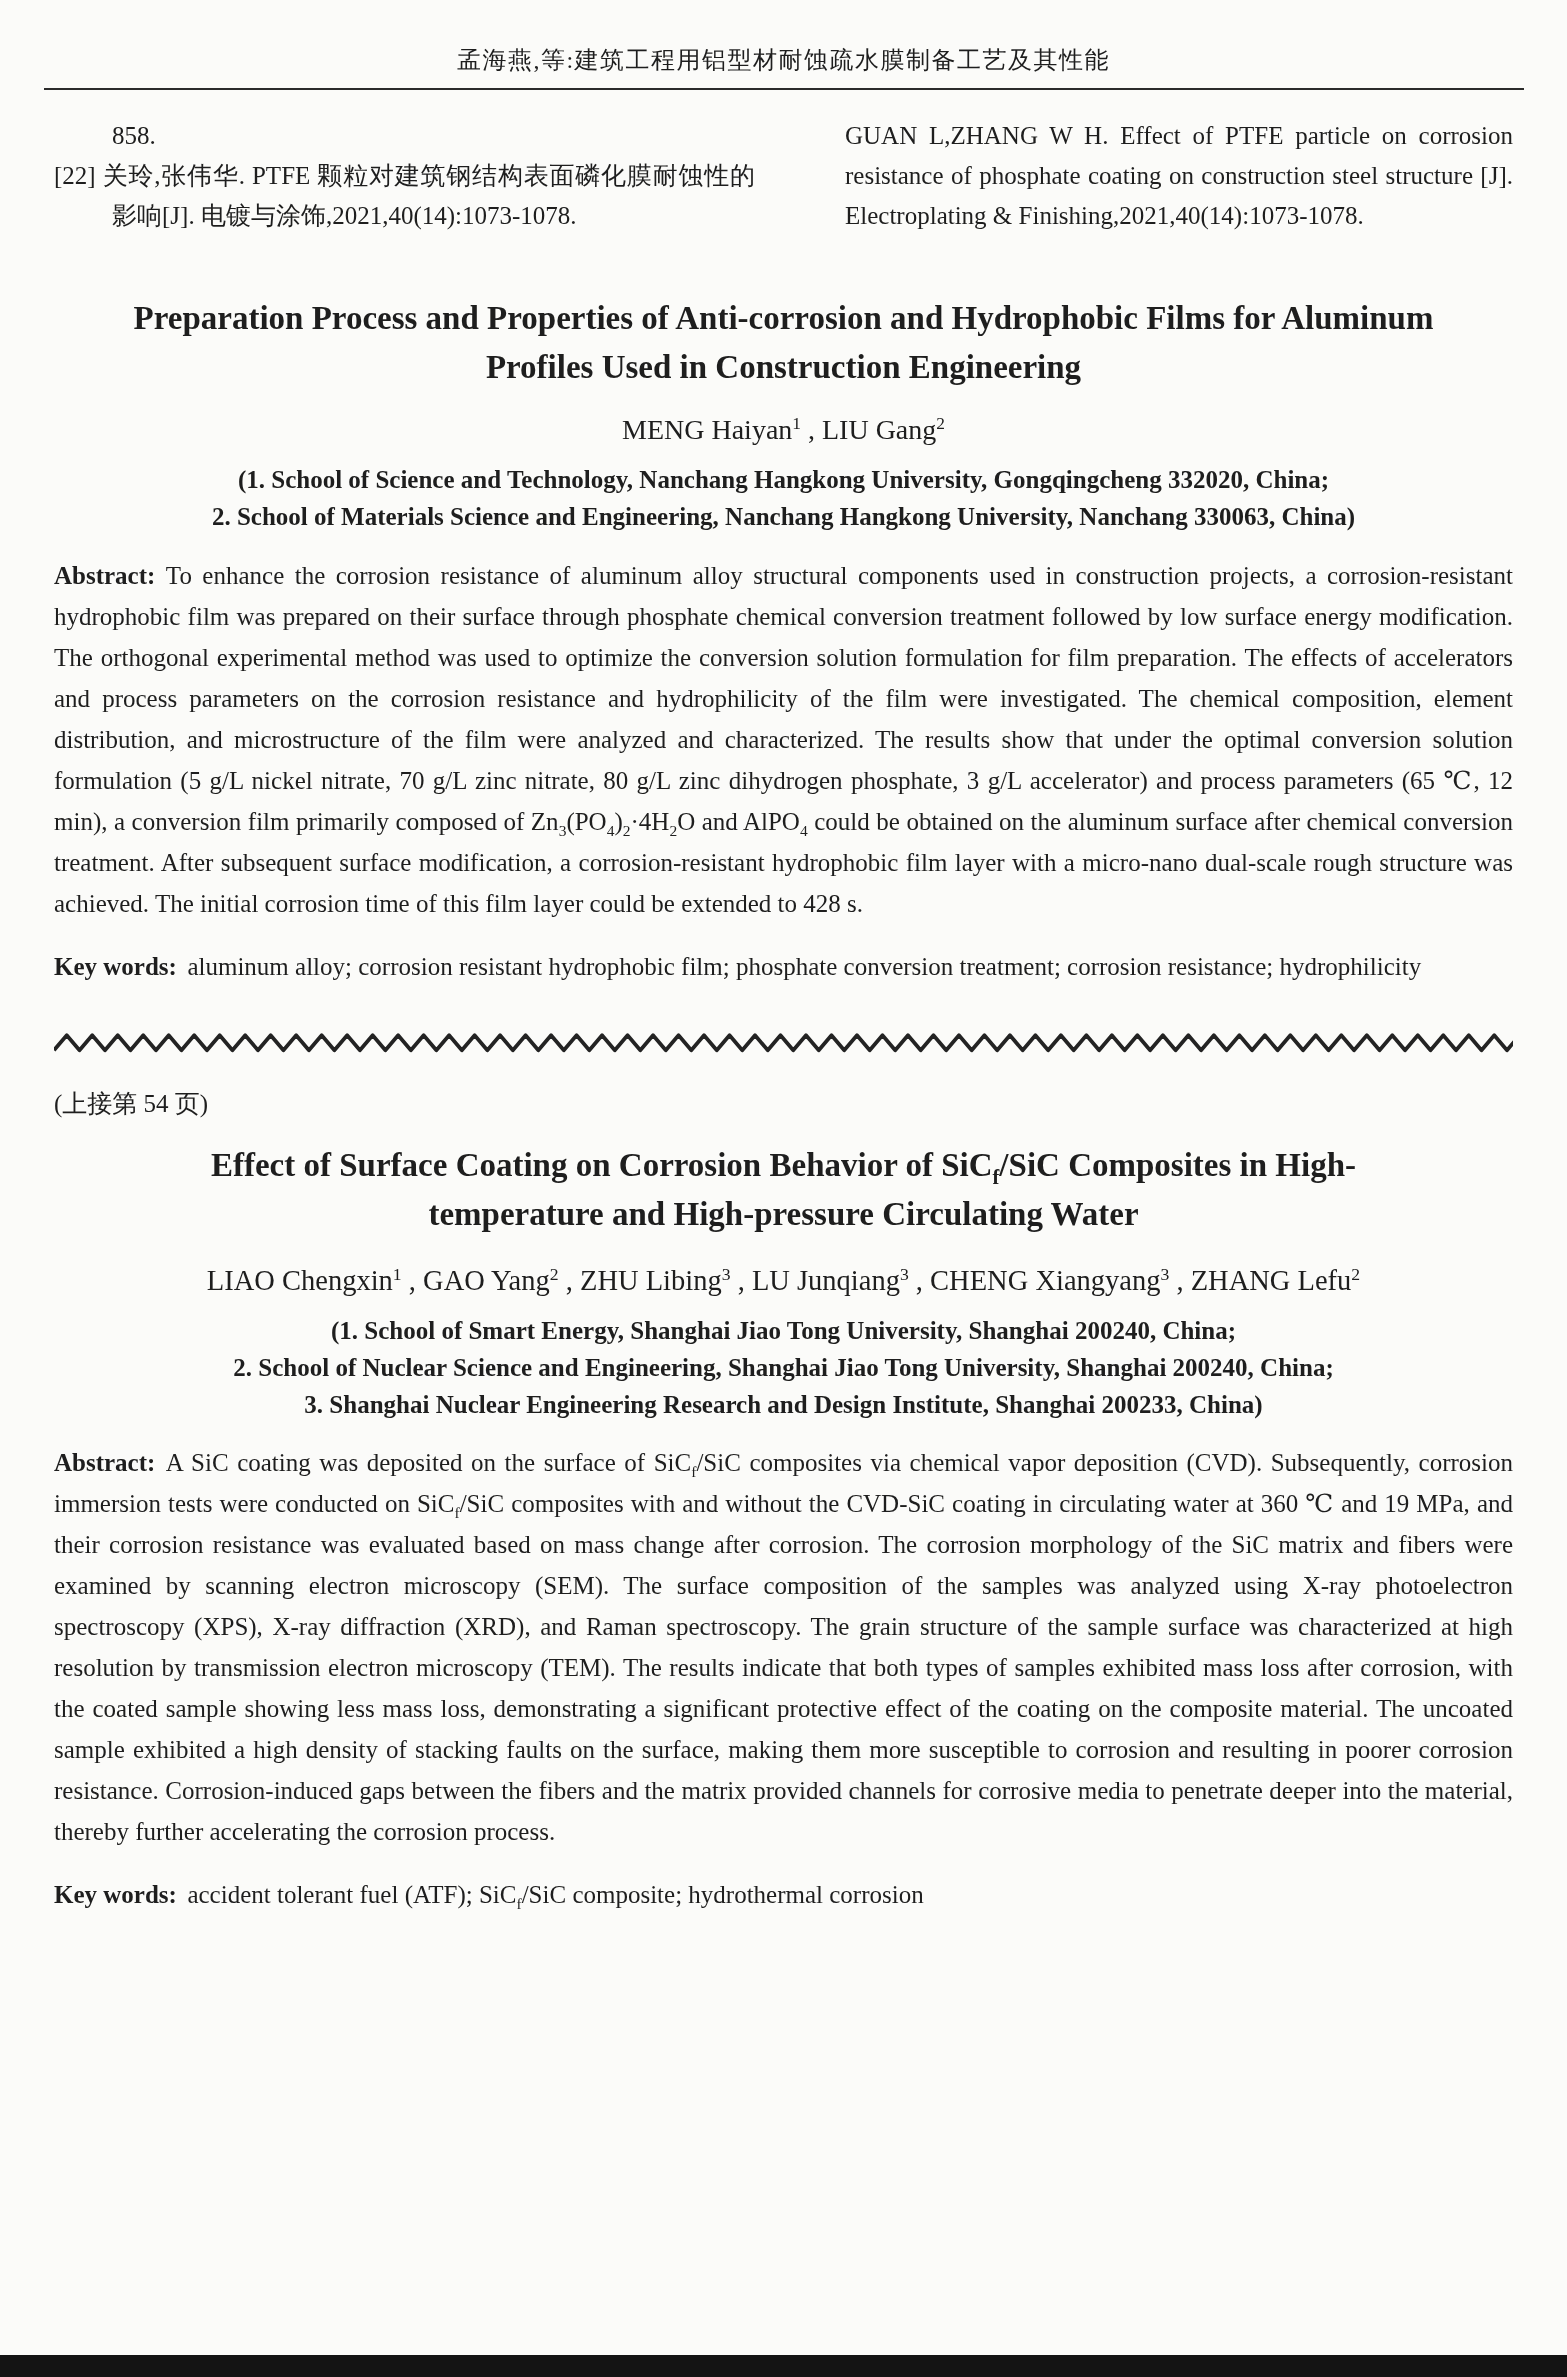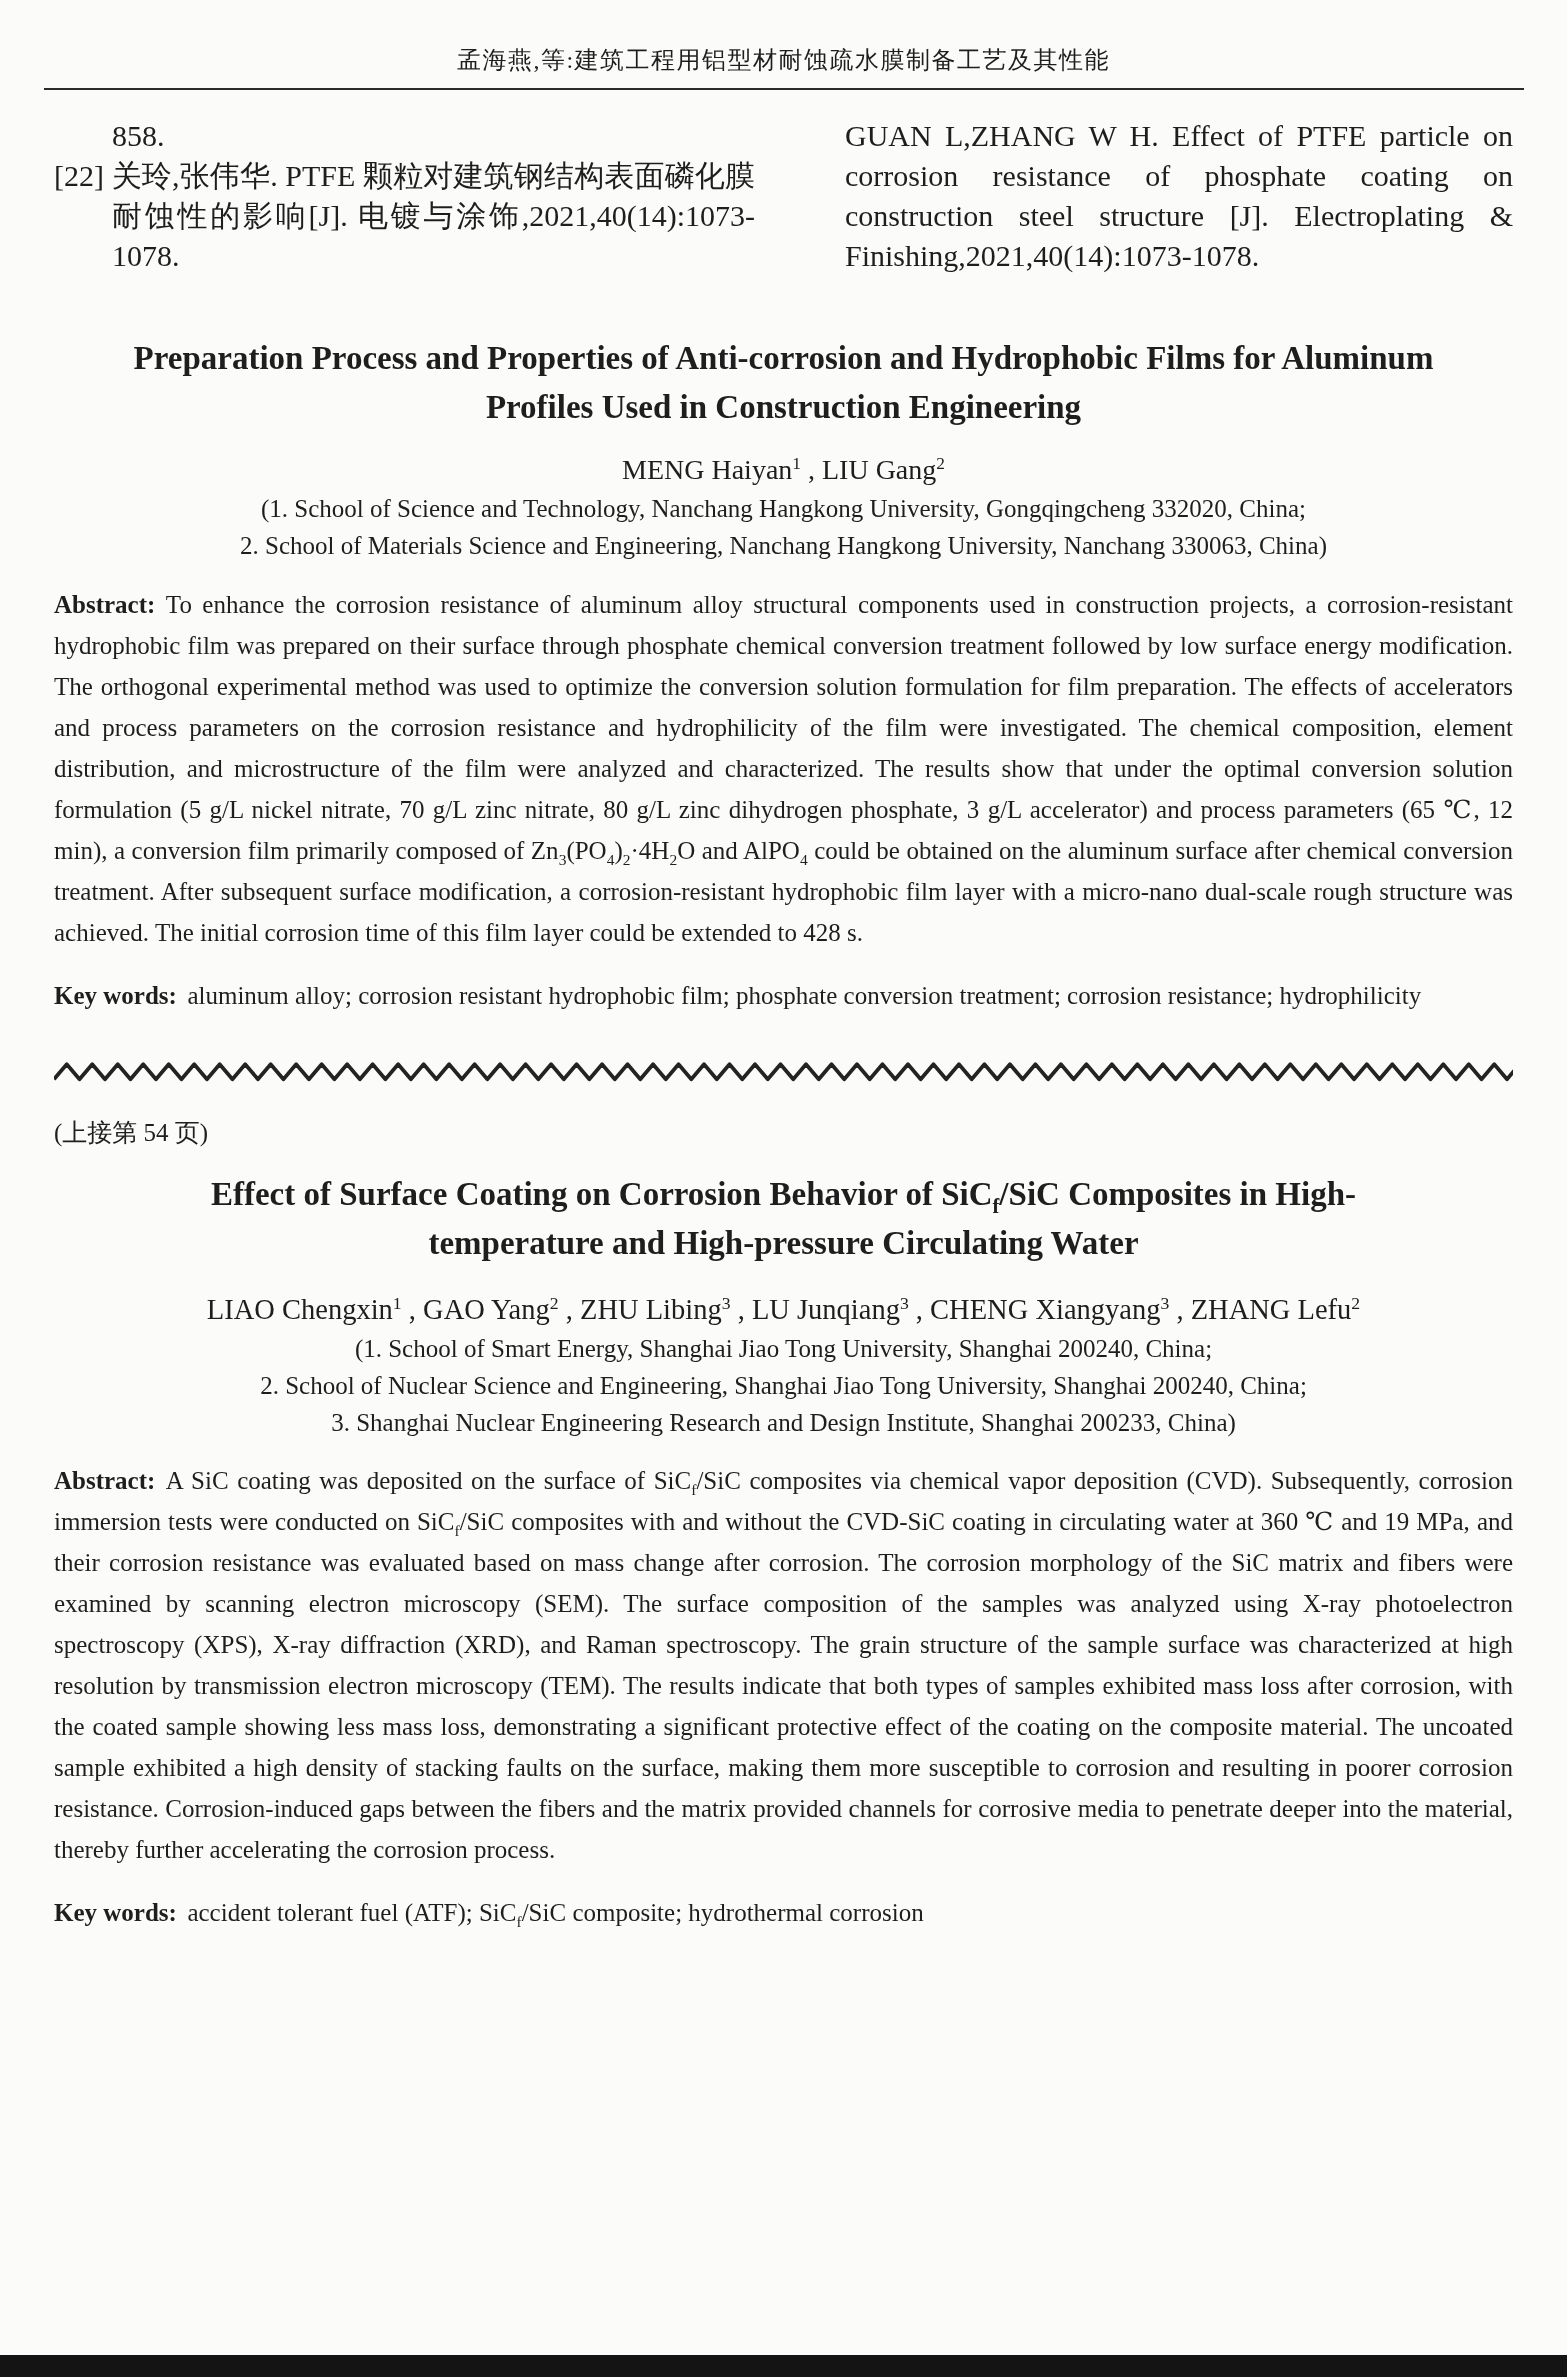--- a/index.html
+++ b/index.html
@@ -30,21 +30,21 @@
   .head-rule {
     height: 0;
     border-bottom: 2.2px solid #2b2b2b;
     margin: 0 -10.5px;
   }
   
   .refs {
     display: flex;
     gap: 90px;
     margin-top: 25.5px;
-    font-size: 30px;
+    font-size: 25px;
     line-height: 40px;
   }
   .refs-left  { flex: 0 0 701px; }
   .refs-right { flex: 1 1 auto; }
   .ref-cont { padding-left: 58px; }
   .ref-item.hanging {
     padding-left: 58px;
     text-indent: -58px;
     text-align: justify;
   }
@@ -64,21 +64,21 @@
     text-align: center;
     font-size: 28px;
     margin-top: 22.5px;
   }
   .authors-2 { font-size: 28.5px; margin-top: 25.5px; }
   .affil {
     text-align: center;
     font-size: 25px;
     line-height: 37px;
   }
-  .affil-block { margin-top: 4px; }
+  .affil-block { margin-top: 15px; font-weight: bold; }
   .para {
     margin: 0;
     margin-top: 19.5px;
     font-size: 25px;
     line-height: 41px;
     text-align: justify;
   }
   .para.keywords { margin-top: 22px; }
   .label { font-weight: bold; padding-right: 10.5px; }
   sub, sup { font-size: 62%; line-height: 0; }

